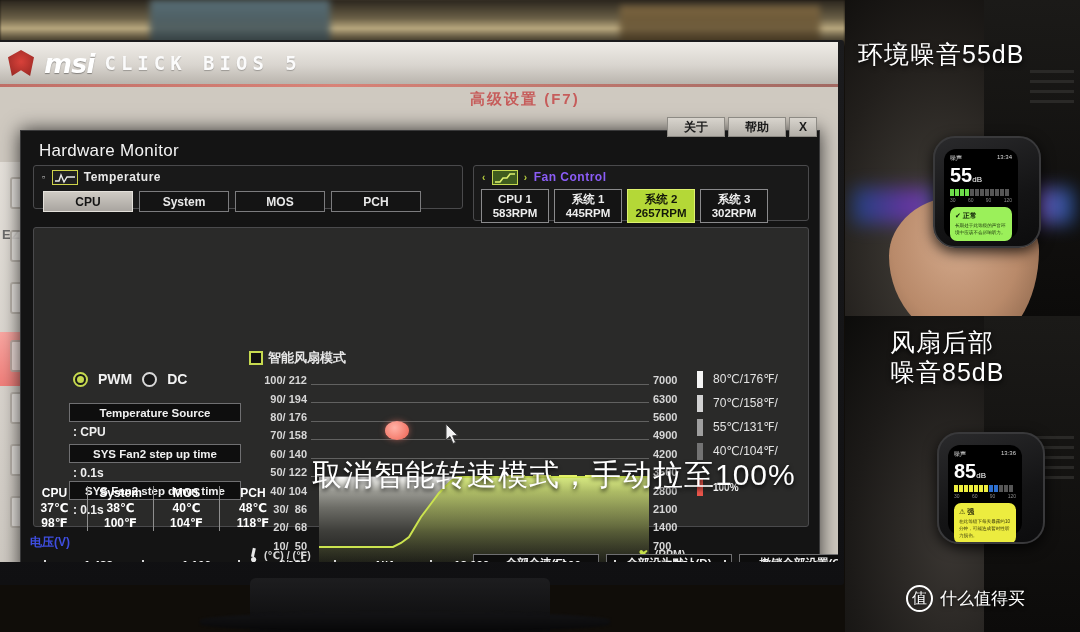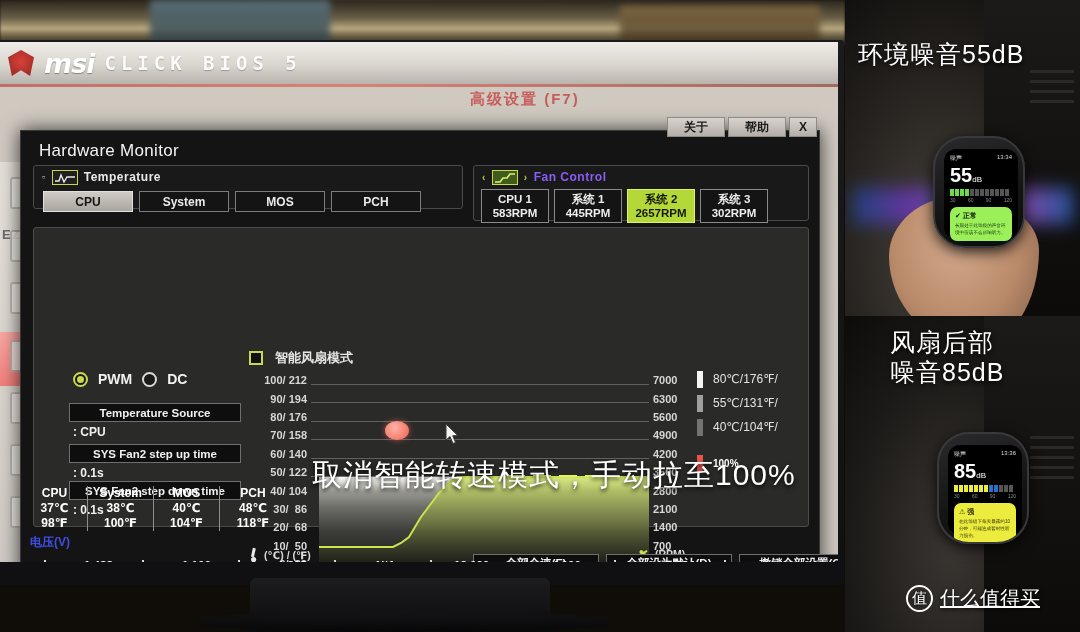--- a/index.html
+++ b/index.html
@@ -179,21 +179,21 @@
   .ctl-block { position: absolute; left: 48px; width: 172px; }
   .ctl-title {
     height: 19px; background: #0e0e0e; border: 1px solid #6f6f71;
     color: #f0f0f0; font-size: 11.5px; font-weight: bold;
     display: flex; align-items: center; justify-content: center;
   }
   .ctl-val { font-size: 12px; font-weight: bold; color:#f0f0f0; padding: 3px 0 0 4px; }
 
   
   .graphbox { position: absolute; left: 228px; top: 218px; width: 338px; height: 200px; }
-  .chk-row { position:absolute; left:0; top:0; display:flex; align-items:center; gap:12px; }
+  .chk-row { position:absolute; left:0; top:0; display:flex; align-items:center; gap:5px; }
   .chkbox { width:14px; height:14px; border:2px solid #c6d94f; background:#111; }
   .chk-lbl { font-size:13px; font-weight:bold; color:#e6e6e6; }
 
   .axisL { position: absolute; left: 0px; top: 22px; width: 58px; }
   .axisL div, .axisR div {
     height: 18.4px; font-size: 11px; font-weight: bold; color: #d6d6d6;
     display: flex; align-items: center; white-space: pre;
   }
   .axisL div { justify-content: flex-end; }
   .axisR { position: absolute; left: 404px; top: 22px; width: 46px; }
@@ -276,21 +276,21 @@
     background: linear-gradient(180deg,#1b1a18,#0c0b0a);
   }
   .case-vent{ position:absolute; right:6px; width:44px; height:3px; background:#2a2927; }
   .hand{
     position:absolute; left: 44px; top: 196px; width: 150px; height: 150px;
     background: radial-gradient(ellipse at 45% 30%, #d3a98b 0%, #b98a6a 55%, #7d5a42 100%);
     border-radius: 48% 52% 42% 58% / 40% 36% 64% 60%;
     filter: blur(.4px);
   }
   .watch {
-    position: absolute; width: 92px; height: 112px; border-radius: 32px;
+    position: absolute; width: 108px; height: 112px; border-radius: 22px;
     background: linear-gradient(160deg,#2a2a2c 0%, #141415 60%, #0c0c0d 100%);
     border: 2px solid #39393b;
     box-shadow: 0 4px 14px rgba(0,0,0,.8);
     overflow: hidden;
   }
   .watch-screen {
     position: absolute; left: 9px; top: 11px; width: 74px; height: 90px;
     border-radius: 12px; background: #000; padding: 5px 6px;
   }
   .w-top { display:flex; justify-content:space-between; font-size:6px; color:#d8d8d8; }
@@ -312,21 +312,21 @@
   .cap-top { left: 858px; top: 40px; }
   .cap-bot { left: 890px; top: 328px; }
 
   
   .watermark { position:absolute; left: 906px; top: 585px; display:flex; align-items:center; gap:7px; }
   .wm-badge {
     width: 27px; height: 27px; border-radius:50%; border: 2px solid #fff;
     color:#fff; font-size: 15px; display:flex; align-items:center; justify-content:center;
     text-shadow: 0 1px 3px rgba(0,0,0,.8);
   }
-  .wm-text { font-size: 20px; color:#fff; text-shadow: 0 1px 4px rgba(0,0,0,.85); text-decoration: underline; }
+  .wm-text { font-size: 17px; color:#fff; text-shadow: 0 1px 4px rgba(0,0,0,.85); }
 </style>
 </head>
 <body>
 
 <div id="root">
 
   <div class="photo-left">
     <div class="room-top"></div>
     <div class="bezel"></div>
     <div class="stand"></div>
@@ -520,20 +520,25 @@
           </div>
         </div>
 
         <div class="legend">
           <div class="leg-row">
             <span class="leg-chip" style="background:#f5f5f5"></span>
             <span class="leg-txt">80℃/176℉/</span>
             <span class="leg-pct">100%</span>
           </div>
           <div class="leg-row">
+            <span class="leg-chip" style="background:#d2d2d2"></span>
+            <span class="leg-txt">70℃/158℉/</span>
+            <span class="leg-pct">60%</span>
+          </div>
+          <div class="leg-row">
             <span class="leg-chip" style="background:#9f9f9f"></span>
             <span class="leg-txt">55℃/131℉/</span>
             <span class="leg-pct">35%</span>
           </div>
           <div class="leg-row">
             <span class="leg-chip" style="background:#737373"></span>
             <span class="leg-txt">40℃/104℉/</span>
             <span class="leg-pct">20%</span>
           </div>
           <div class="leg-row cur">

